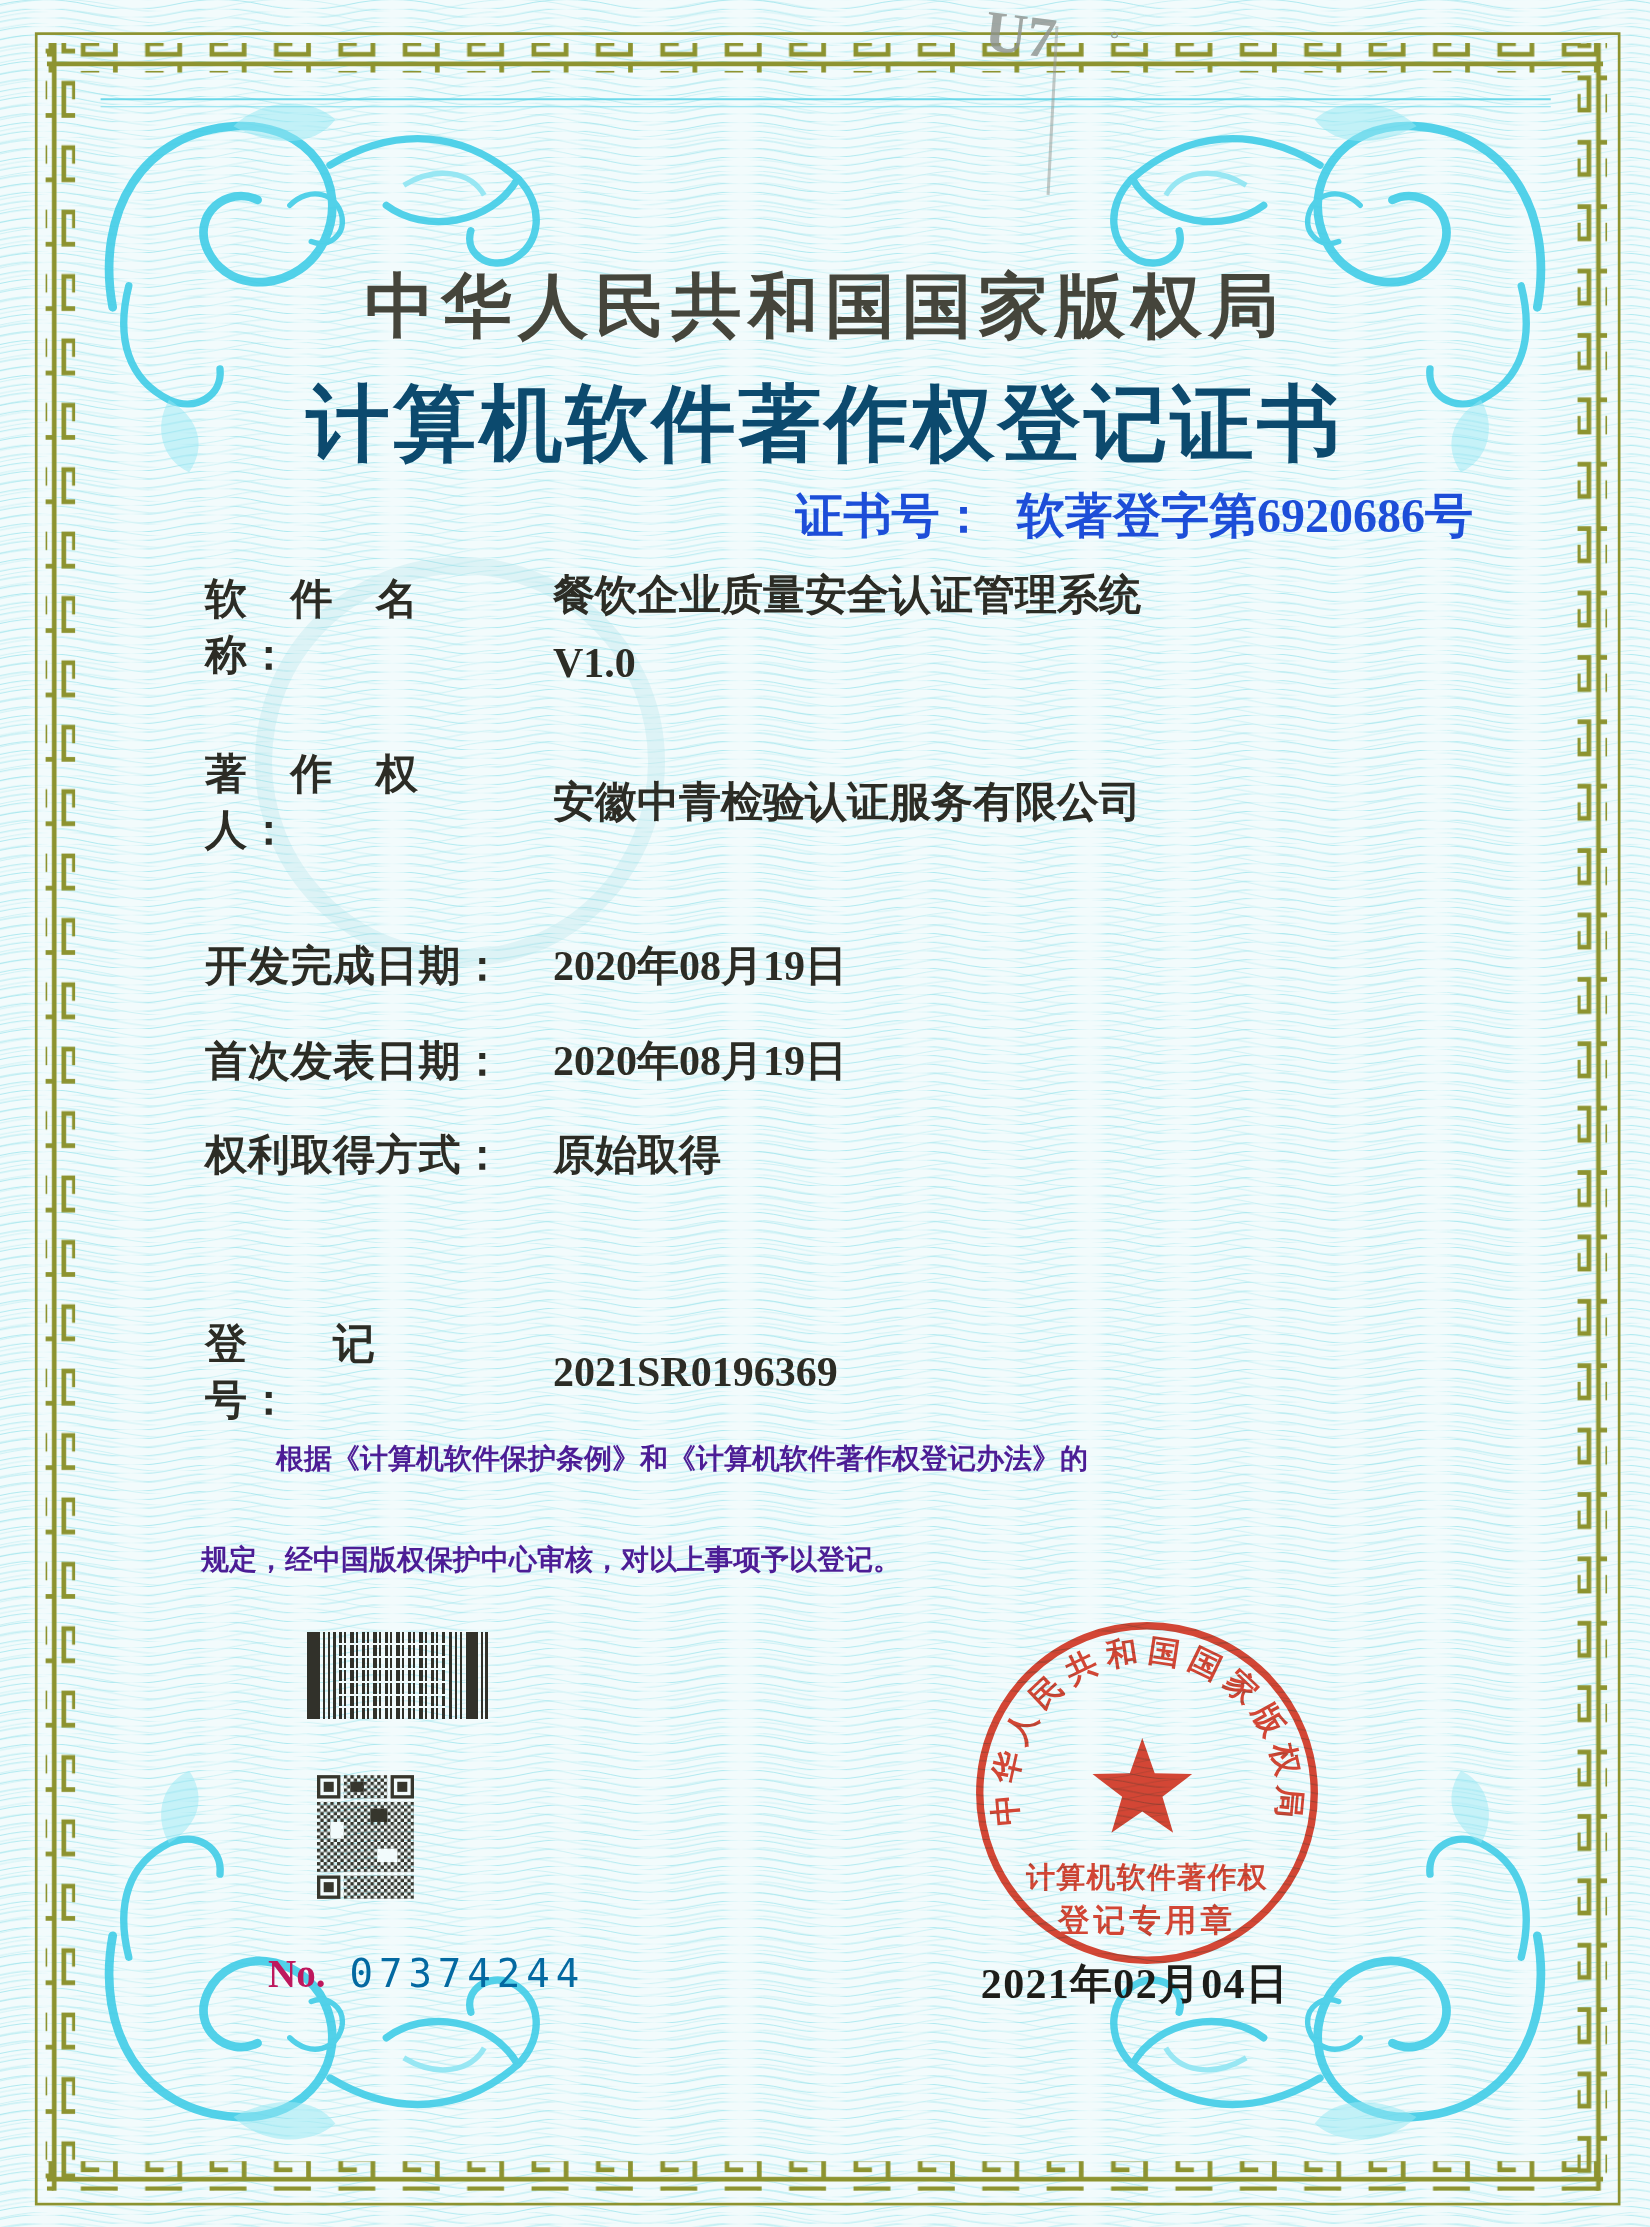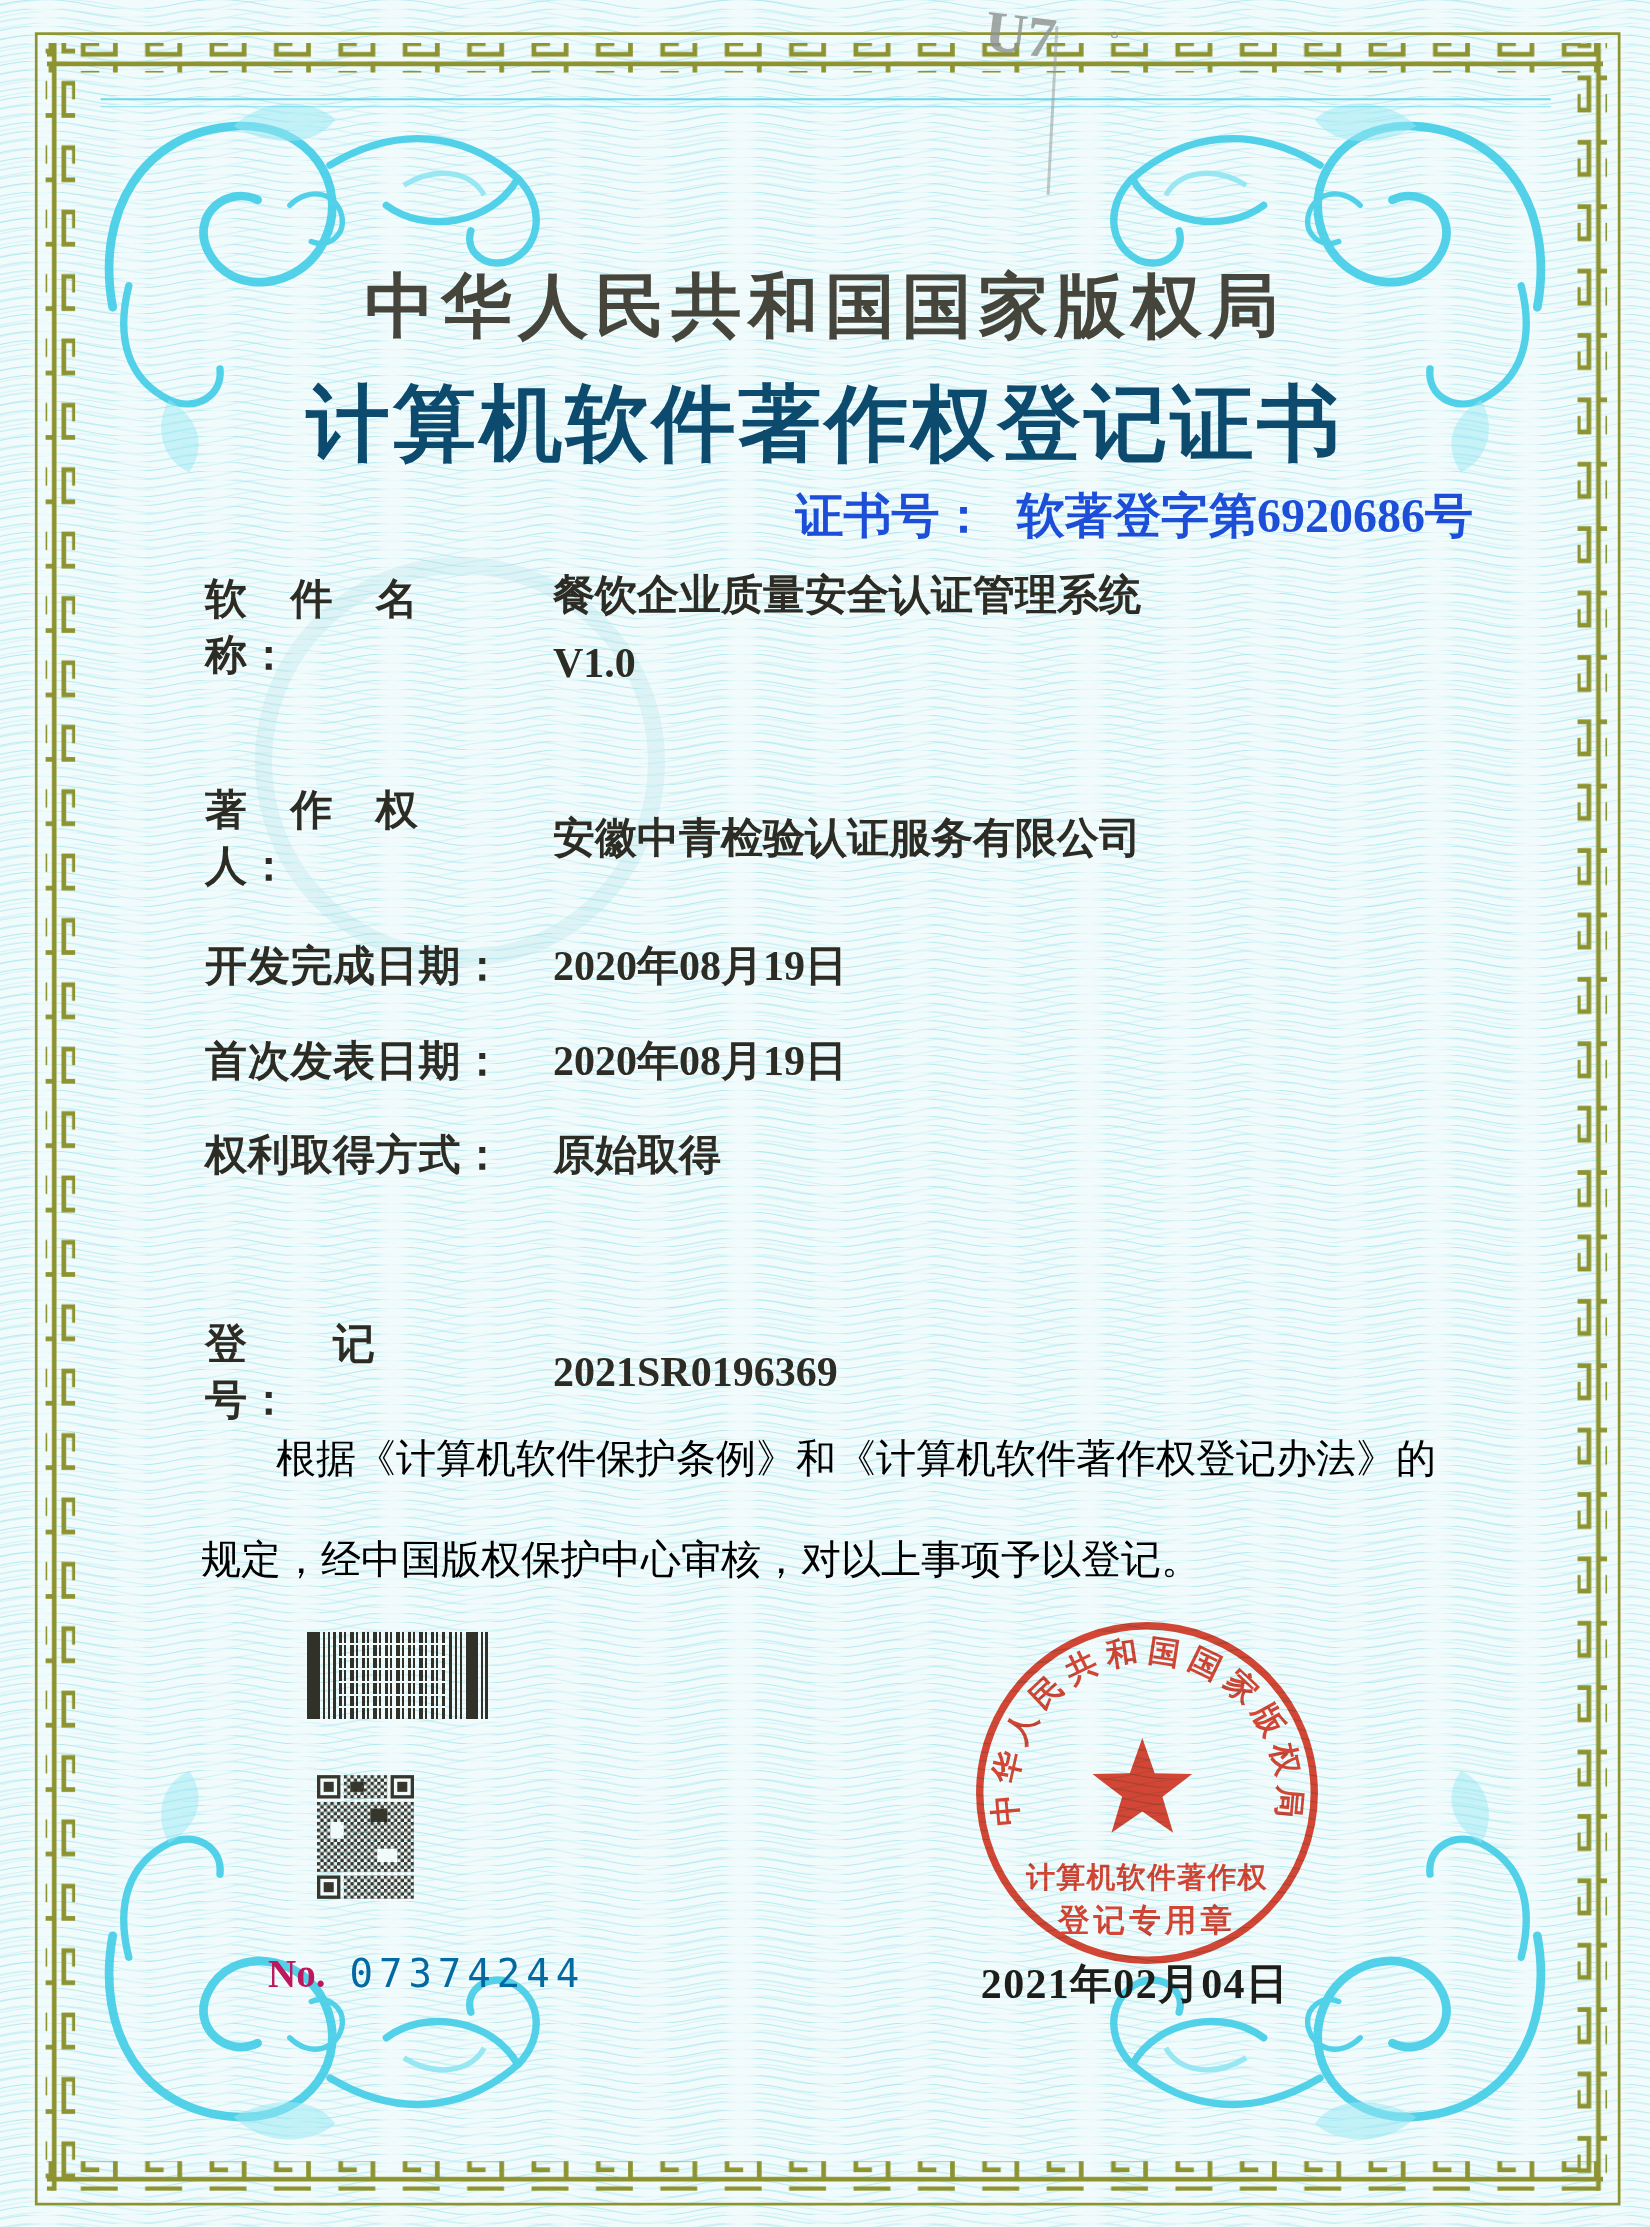--- a/index.html
+++ b/index.html
@@ -21,26 +21,26 @@
     font-size:83px;font-weight:700;letter-spacing:3.4px;color:#0c4a6e;
   }
   .certno{
     top:484px;right:177px;display:flex;gap:29.5px;
     font-size:48px;font-weight:600;color:#1d4ed8;
   }
   .row{left:205px;width:1288px;display:flex;align-items:center;
     font-size:42px;font-weight:600;color:#2c2c25;}
   .row .lbl{flex:0 0 322px;letter-spacing:0.7px;}
   .row .val{flex:1;margin-left:26px;}
-  .r0{top:567px}.r1{top:782px}.r2{top:938px}.r3{top:1033px}
+  .r0{top:567px}.r1{top:746px}.r2{top:938px}.r3{top:1033px}
   .r4{top:1127px}.r5{top:1221px}.r6{top:1316px}
   .val2{margin-top:16px;}
   .statement{
     left:201px;top:1408px;width:1281px;
-    font-size:40px;font-weight:400;color:#000000;line-height:101px;
+    font-size:28px;font-weight:700;color:#4c1d95;line-height:101px;
   }
   .statement .pline{display:block;}
   .statement .indent{text-indent:75px;}
 
   .serial{left:268px;top:1951px;display:flex;align-items:baseline;gap:24px;}
   .serial .no-label{font-size:39px;color:#be185d;font-weight:600;}
   .serial .no-value{font-family:"DejaVu Sans Mono","Liberation Mono",monospace;
     font-size:39px;color:#0369a1;letter-spacing:6px;}
 
   .issue-date{

